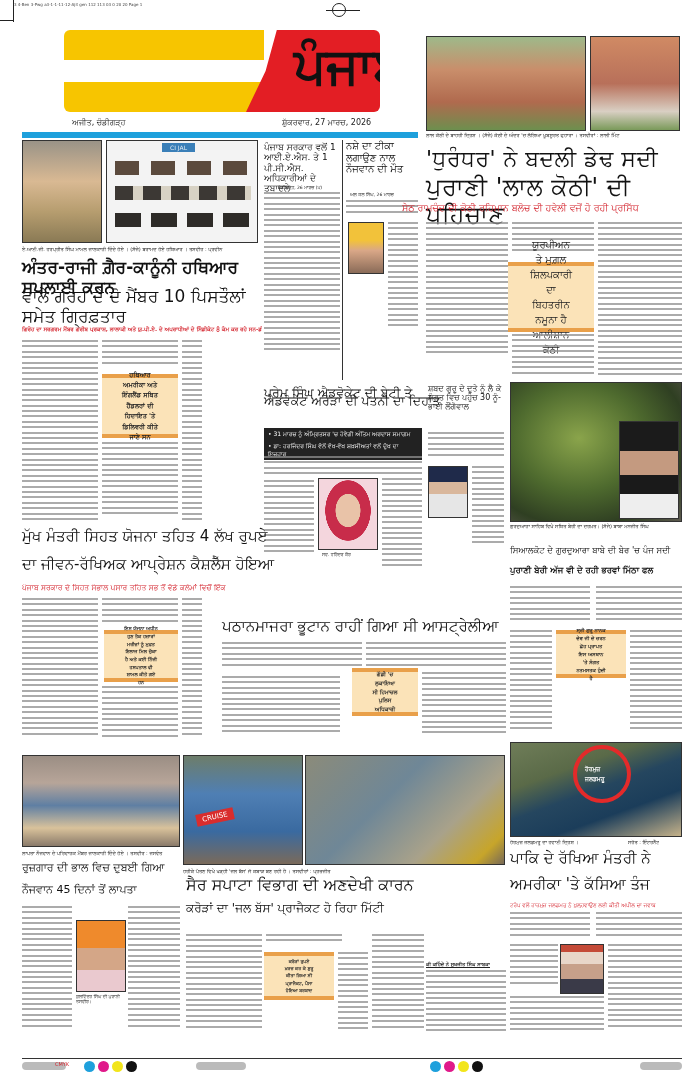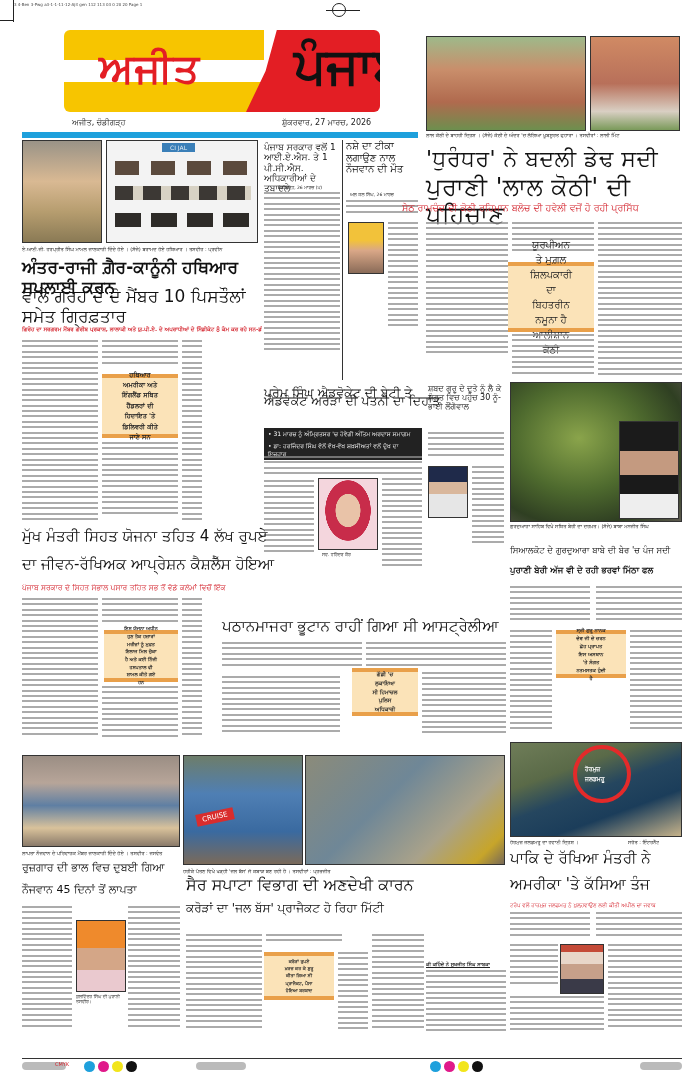--- a/index.html
+++ b/index.html
@@ -33,21 +33,20 @@
 <div class="abs slug">3 4-Ben 3-Pwg a3-1-1-11-12-Ajit gen  112 113 03  0 20 20  Page 1</div>
 <div class="abs crop-mark" style="left:13px;top:0;height:22px;border-left-width:1px"></div>
 <div class="abs crop-mark" style="left:0;top:20px;width:14px;border-top-width:1px"></div>
 <div class="abs" style="left:332px;top:3px;width:14px;height:14px;border:1px solid #222;border-radius:50%"></div>
 <div class="abs crop-mark" style="left:326px;top:10px;width:34px;border-top-width:1px"></div>
 
 <div class="abs mast">
   <div class="abs mast-y"></div>
   <div class="abs mast-w"></div>
   <div class="abs mast-r"></div>
-  <div class="abs mast-t1">ਅਜੀਤ</div>
   <div class="abs mast-t2">ਪੰਜਾਬ</div>
 </div>
 <div class="abs dateline" style="left:72px;top:118px">ਅਜੀਤ, ਚੰਡੀਗੜ੍ਹ</div>
 <div class="abs dateline" style="left:282px;top:118px">ਸ਼ੁੱਕਰਵਾਰ, 27 ਮਾਰਚ, 2026</div>
 <div class="abs bluebar"></div>
 
 <div class="abs photo" style="left:426px;top:36px;width:160px;height:95px;background:linear-gradient(180deg,#9eb98a 0%,#c98e6b 35%,#b06a4e 70%,#6d8f4e 100%)"></div>
 <div class="abs photo" style="left:590px;top:36px;width:90px;height:95px;background:linear-gradient(180deg,#d08a64 0%,#b8705a 50%,#d9cfc3 80%,#7a9a5a 100%)"></div>
 <div class="abs cap" style="left:426px;top:132px;width:258px">ਲਾਲ ਕੋਠੀ ਦੇ ਬਾਹਰੀ ਦ੍ਰਿਸ਼ । (ਸੱਜੇ) ਕੋਠੀ ਦੇ ਅੰਦਰ 'ਚ ਲੱਗਿਆ ਖ਼ੂਬਸੂਰਤ ਫੁਹਾਰਾ । ਤਸਵੀਰਾਂ : ਲਾਲੀ ਮਿੰਟ</div>
 

